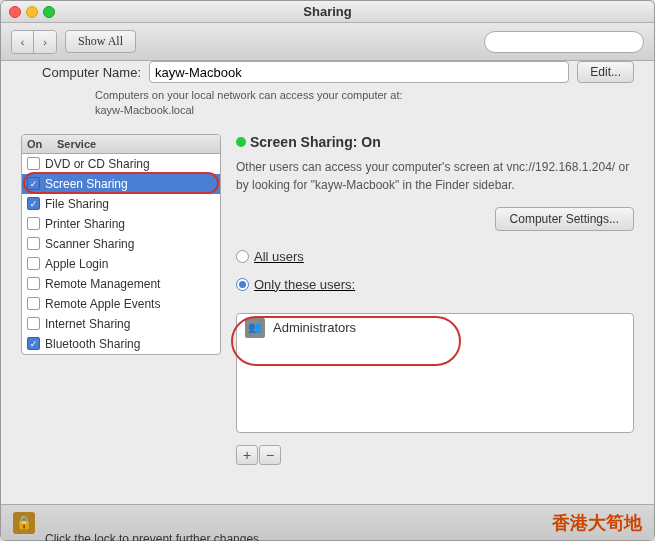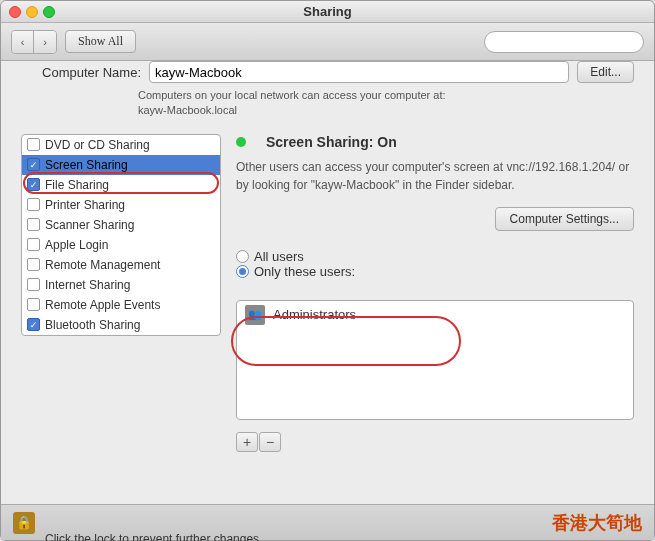--- a/index.html
+++ b/index.html
@@ -160,21 +160,21 @@
       padding: 3px 12px;
       background: linear-gradient(to bottom, #f5f5f5, #ddd);
       border: 1px solid #aaa;
       border-radius: 4px;
       font-size: 12px;
       cursor: pointer;
       color: #333;
     }
 
     .network-info {
-      margin-left: 117px;
+      margin-left: 74px;
       font-size: 11px;
       color: #555;
       margin-bottom: 15px;
       line-height: 1.4;
     }
 
     
     .two-col {
       display: flex;
       gap: 15px;
@@ -223,21 +223,21 @@
       padding: 2px 5px;
       cursor: pointer;
       min-height: 20px;
     }
 
     .service-item.selected {
       background: #4a7fd4;
     }
 
     .service-item.selected .service-name {
-      color: #000000;
+      color: #ffffff;
     }
 
     .checkbox {
       width: 13px;
       height: 13px;
       border: 1px solid #999;
       border-radius: 2px;
       background: white;
       display: flex;
       align-items: center;
@@ -268,21 +268,21 @@
     .right-panel {
       flex: 1;
       display: flex;
       flex-direction: column;
       gap: 8px;
     }
 
     .status-row {
       display: flex;
       align-items: center;
-      gap: 20px;
+      gap: 4px;
     }
 
     .status-dot {
       width: 10px;
       height: 10px;
       border-radius: 50%;
       background: #28c940;
       flex-shrink: 0;
     }
 
@@ -477,22 +477,23 @@
     }
 
     .right-panel-wrapper {
       position: relative;
       flex: 1;
     }
 
     .access-options {
       display: flex;
       flex-direction: column;
-      gap: 0;
+      gap: 13px;
       margin-bottom: 8px;
+      text-decoration: underline;
     }
   </style>
 </head>
 <body>
 
 <div class="window">
 
   <div class="titlebar">
     <div class="traffic-lights">
       <span class="tl tl-red"></span>
@@ -522,20 +523,24 @@
     </div>
     <div class="network-info">
       <span>Computers on your local network can access your computer at:</span><br>
       <span>kayw-Macbook.local</span>
     </div>
 
     <div class="two-col">
 
       <div class="service-panel-wrapper">
         <div class="service-panel">
+          <div class="service-header">
+            <span class="service-header-on">On</span>
+            <span class="service-header-service">Service</span>
+          </div>
           <div class="service-list">
 
             <div class="service-item">
               <div class="checkbox"></div>
               <span class="service-name">DVD or CD Sharing</span>
             </div>
 
             <div class="service-item selected">
               <div class="checkbox checked"></div>
               <span class="service-name">Screen Sharing</span>
@@ -561,26 +566,26 @@
               <span class="service-name">Apple Login</span>
             </div>
 
             <div class="service-item">
               <div class="checkbox"></div>
               <span class="service-name">Remote Management</span>
             </div>
 
             <div class="service-item">
               <div class="checkbox"></div>
+              <span class="service-name">Remote Apple Events</span>
+            </div>
+
+            <div class="service-item">
+              <div class="checkbox"></div>
               <span class="service-name">Internet Sharing</span>
-            </div>
-
-            <div class="service-item">
-              <div class="checkbox"></div>
-              <span class="service-name">Remote Apple Events</span>
             </div>
 
             <div class="service-item">
               <div class="checkbox checked"></div>
               <span class="service-name">Bluetooth Sharing</span>
             </div>
           </div>
         </div>
 
         <div class="oval-screen"></div>

